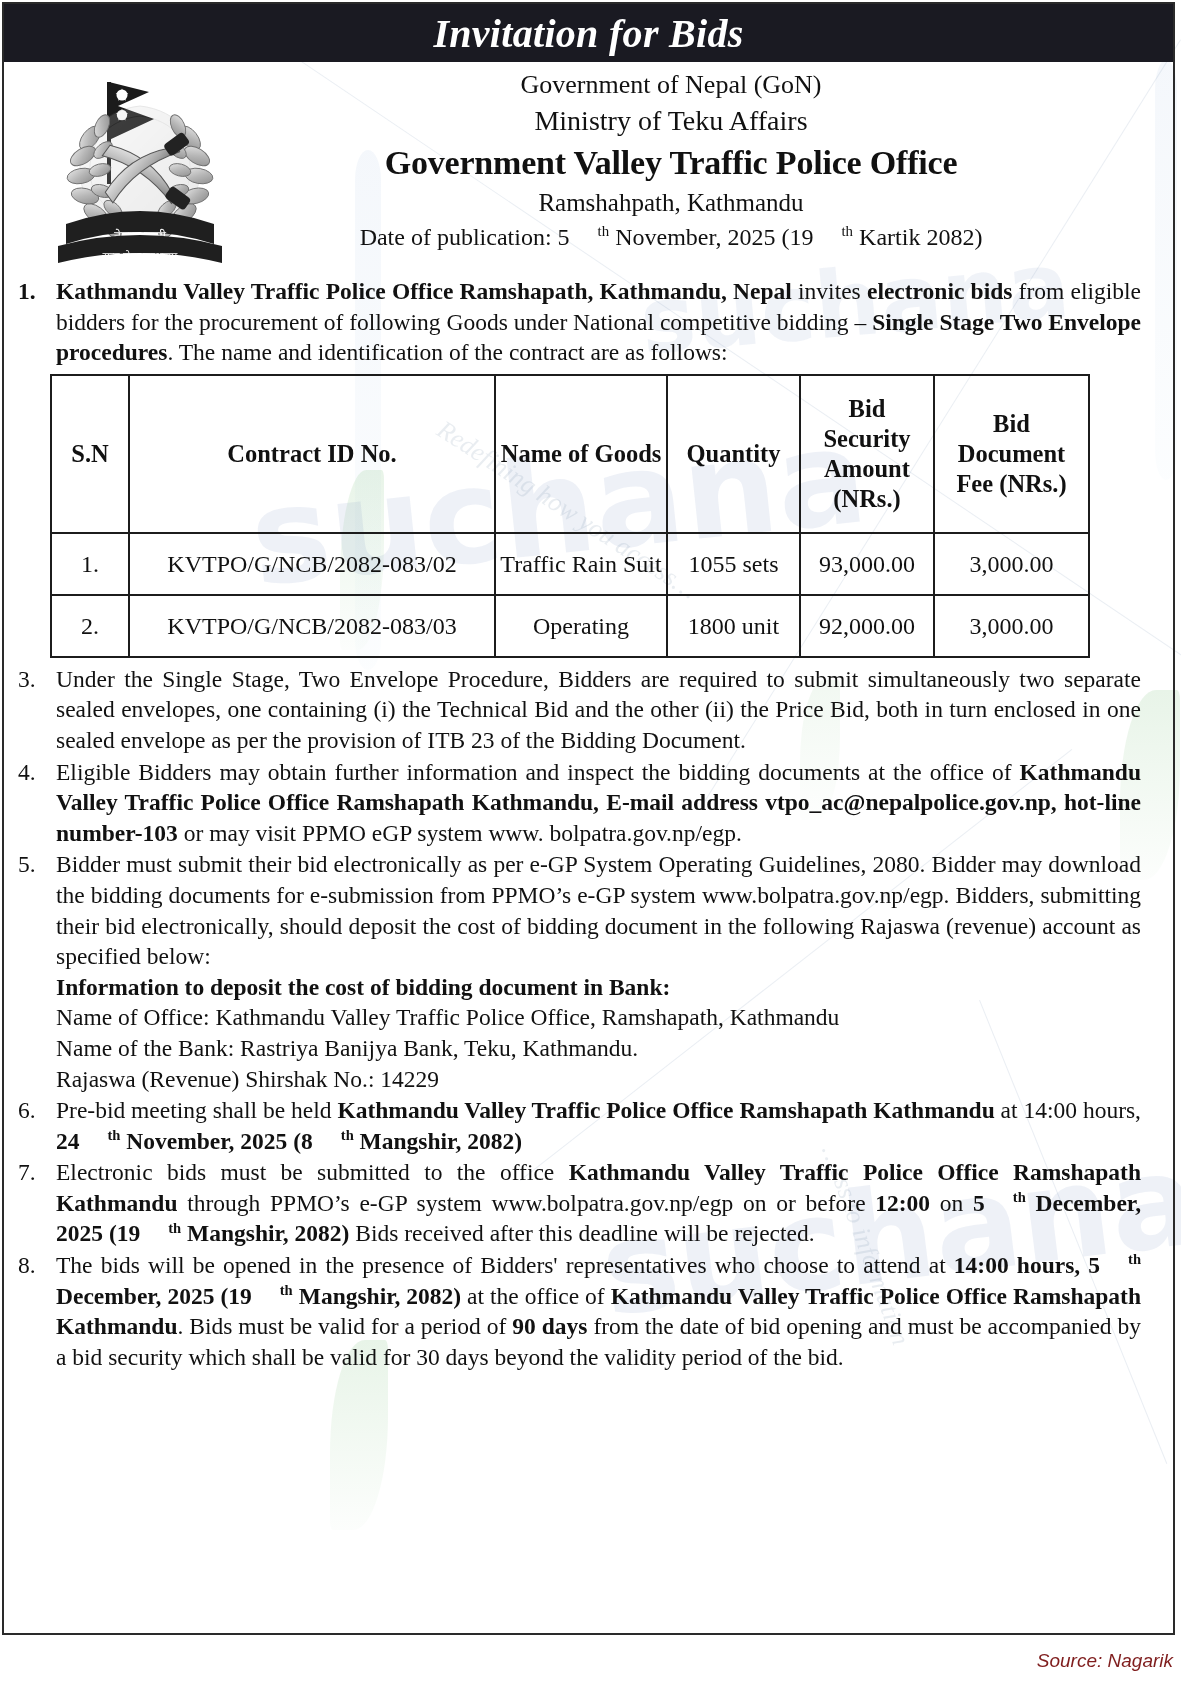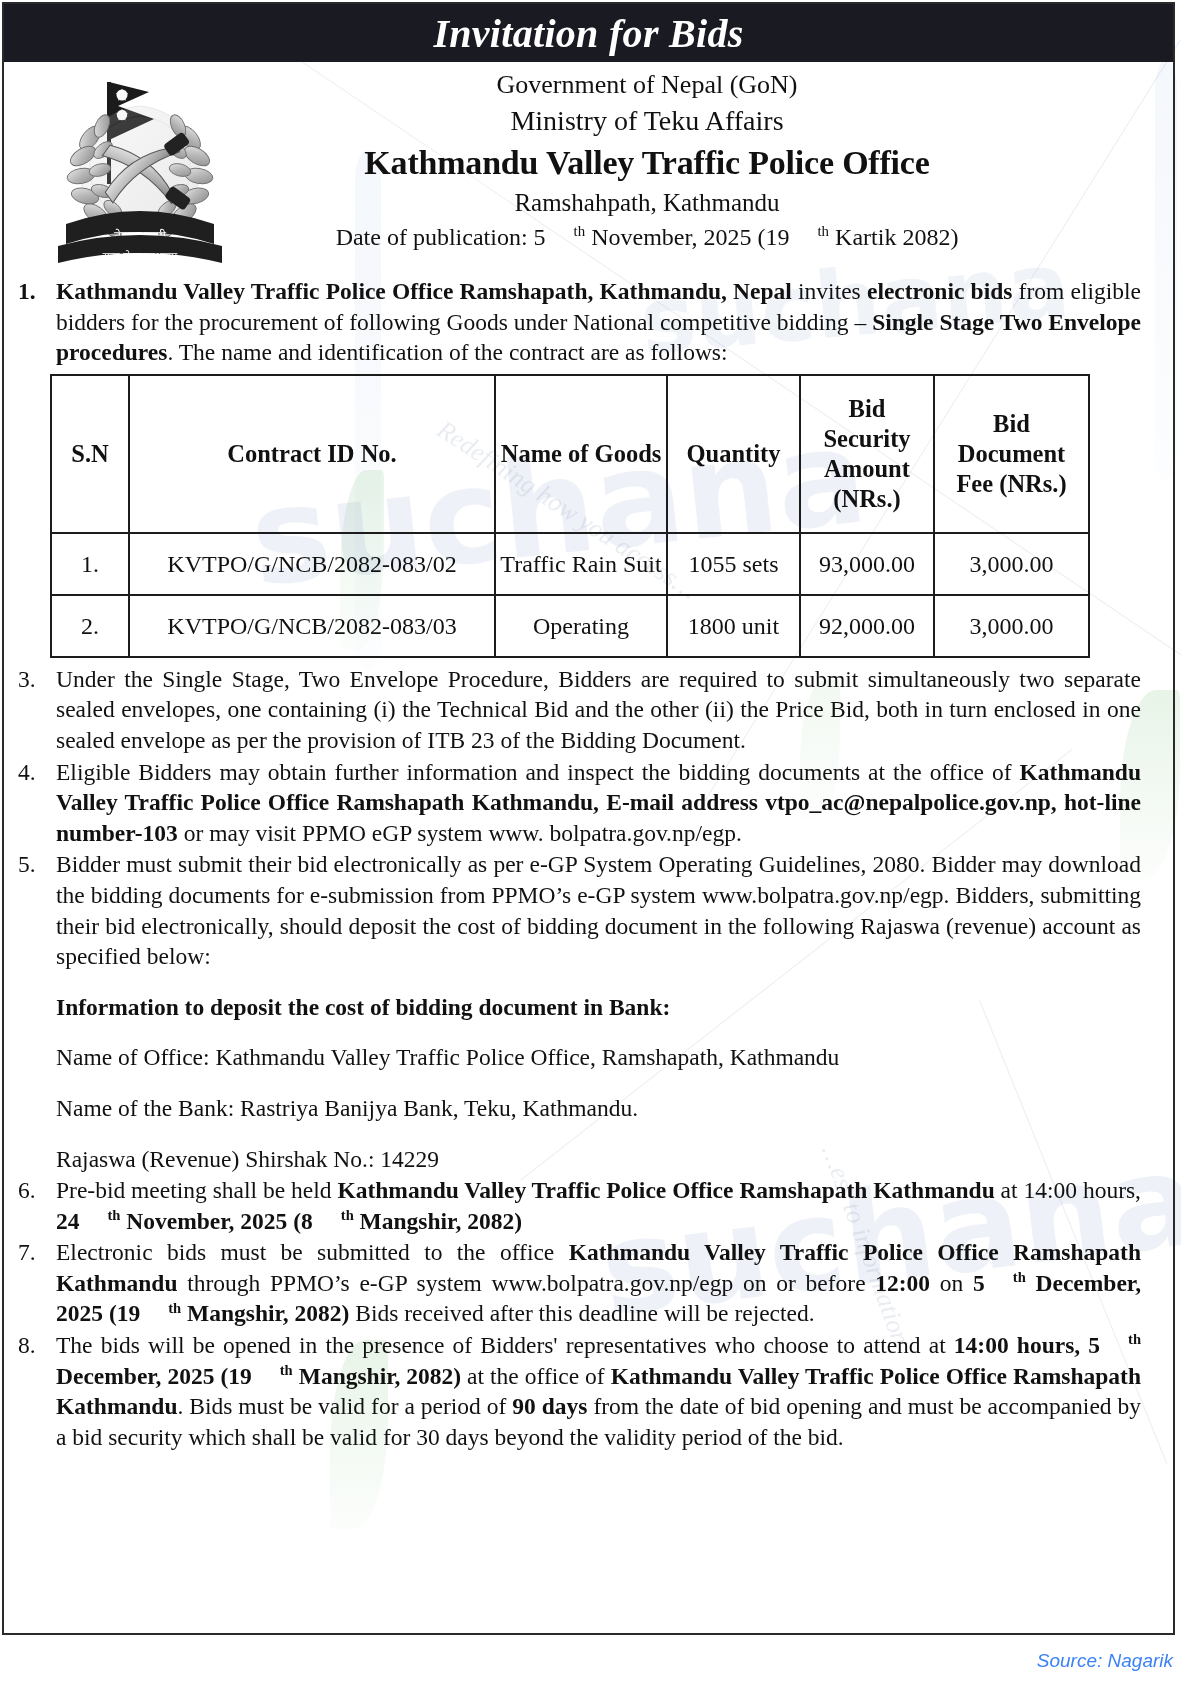--- a/index.html
+++ b/index.html
@@ -98,21 +98,21 @@
     width: 1169px;
     height: 208px;
   }
   #emblem {
     position: absolute;
     left: 52px; top: 0px;
     width: 168px; height: 200px;
   }
   #org-block {
     position: absolute;
-    left: 208px; top: 4px;
+    left: 232px; top: 4px;
     width: 870px;
     text-align: center;
   }
   .org-line1 { font-size: 26px; line-height: 34px; }
   .org-line2 { font-size: 28px; line-height: 38px; }
   .org-line3 { font-size: 34px; font-weight: 700; line-height: 46px; letter-spacing: -0.2px; }
   .org-line4 { font-size: 25px; line-height: 34px; }
   .org-line5 { font-size: 24px; line-height: 34px; }
   sup.ord { font-size: 0.62em; vertical-align: super; line-height: 0; padding-left: 28px; }
 
@@ -140,21 +140,21 @@
   ol.clauses > li .num {
     position: absolute;
     left: 14px;
     top: 0;
     width: 34px;
     text-align: left;
     font-size: 23.5px;
   }
   li.b-num .num { font-weight: 700; }
   .bold { font-weight: 700; font-family: Liberation Serif, serif; }
-  .plain-line { display: block; text-align: left; margin-top: 20px; }
+  .plain-line { display: block; text-align: left; }
 
   
   #bid-table-wrap {
     margin: 6px 0 6px 46px;
     width: 1038px;
   }
   table.bidtable {
     border-collapse: collapse;
     width: 1038px;
     table-layout: fixed;
@@ -184,21 +184,21 @@
   col.c-fee { width: 155px; }
 
   
   #source-credit {
     position: absolute;
     right: 8px;
     top: 1650px;
     font-family: "Liberation Sans", sans-serif;
     font-style: italic;
     font-size: 19px;
-    color: #3b82f6;
+    color: #7f1d1d;
   }
 </style>
 </head>
 <body>
 
 <div id="watermark">
   <div class="wm-streak" style="left:355px;top:150px;width:26px;height:520px;border-radius:50%/30px;"></div>
   <div class="wm-streak" style="left:1155px;top:60px;width:22px;height:420px;border-radius:50%/30px;"></div>
   <div class="wm-leaf" style="left:340px;top:470px;width:44px;height:180px;"></div>
   <div class="wm-leaf" style="left:1120px;top:690px;width:60px;height:190px;"></div>
@@ -300,21 +300,21 @@
         <g>
           <path d="M2 182 q82 -22 164 0 l0 17 q-82 -20 -164 0 z" fill="#1f1f1f"></path>
           <text x="84" y="196" font-size="11" fill="#ffffff" text-anchor="middle" font-family="DejaVu Sans, sans-serif">सत्य सेवा सुरक्षणम्</text>
         </g>
       </svg>
     </div>
 
     <div id="org-block">
       <div class="org-line1">Government of Nepal (GoN)</div>
       <div class="org-line2">Ministry of Teku Affairs</div>
-      <div class="org-line3">Kathmandu Valley Traffic Police Office</div>
+      <div class="org-line3">Government Valley Traffic Police Office</div>
       <div class="org-line4">Ramshahpath, Kathmandu</div>
       <div class="org-line5">
         <span>Date of publication:</span>
         <span>5</span><sup class="ord">th</sup><span> November, 2025 (19</span><sup class="ord">th</sup><span> Kartik 2082)</span>
       </div>
     </div>
   </div>
 
   <div id="body-area">
     <ol class="clauses">

